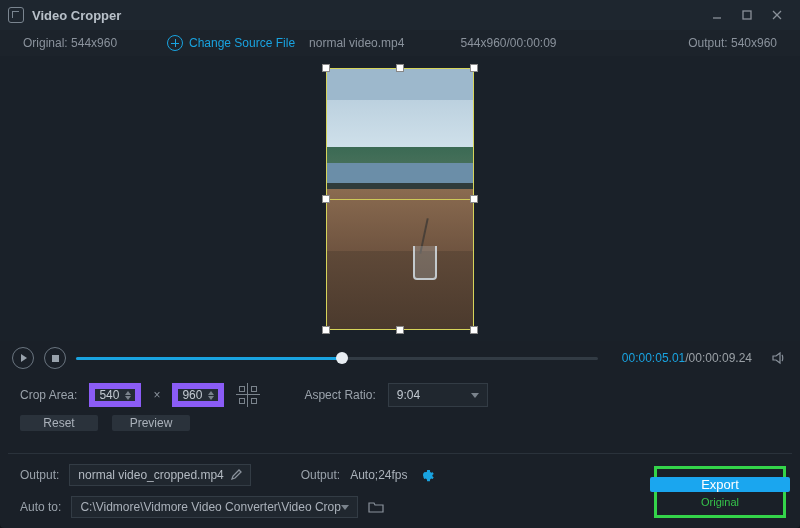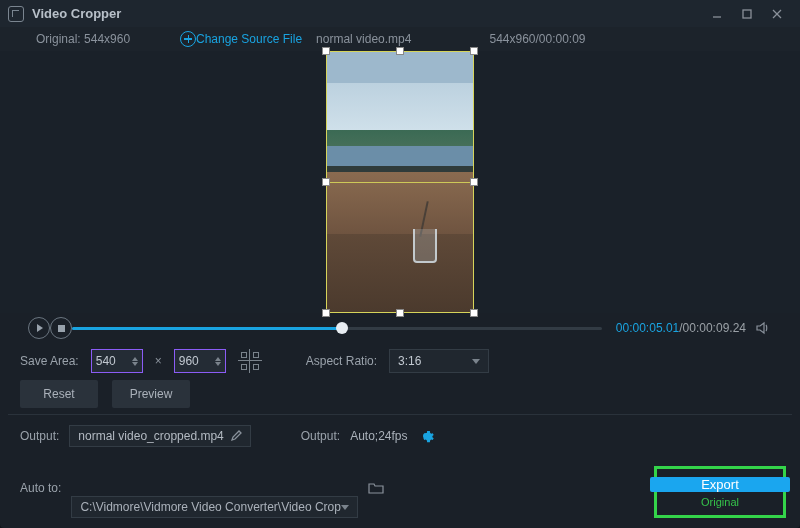--- a/index.html
+++ b/index.html
@@ -9,30 +9,30 @@
   
   .titlebar { height: 30px; display: flex; align-items: center; padding: 0 8px; background: #1e262f; }
   .titlebar .app-icon { width: 16px; height: 16px; border: 1.5px solid #7a8590; border-radius: 3px; margin-right: 8px; position: relative; }
   .titlebar .app-icon::after { content:""; position:absolute; left:3px; top:3px; width:6px; height:6px; border-left:1.5px solid #7a8590; border-top:1.5px solid #7a8590; }
   .titlebar .title { color: #b8c0c9; font-size: 13px; flex: 0 0 auto; font-weight: bold; }
   .titlebar .spacer { flex: 1; }
   .titlebar .winbtn { width: 30px; height: 20px; display:flex; align-items:center; justify-content:center; color:#8a9099; }
   .titlebar .winbtn svg { width:12px; height:12px; stroke:#8a9099; stroke-width:1.3; fill:none; }
 
   
-  .infobar { height: 26px; display:flex; align-items:center; padding: 0 36px; gap: 14px; background:#1c232b; font-size: 12px; color:#8a929c; }
+  .infobar { height: 26px; display:flex; align-items:center; padding: 0 23px; gap: 14px; background:#1c232b; font-size: 12px; color:#8a929c; }
   .infobar .orig { flex: 0 0 130px; }
-  .changefile { display:flex; align-items:center; color:#19a3e0; cursor:pointer; }
+  .changefile { display:flex; align-items:center; color:#19a3e0; gap:6px; cursor:pointer; }
   .plus-icon { width:16px; height:16px; border:1.5px solid #19a3e0; border-radius:50%; position:relative; }
   .plus-icon::before, .plus-icon::after { content:""; position:absolute; background:#19a3e0; }
   .plus-icon::before { left:3px; right:3px; top:6.5px; height:1.5px; }
   .plus-icon::after { top:3px; bottom:3px; left:6.5px; width:1.5px; }
   .infobar .spacer { flex:1; }
   .infobar .right { text-align:right; flex:0 0 130px; }
-  .infobar .center-group { display:flex; gap:78px; align-items:center; }
+  .infobar .center-group { display:flex; gap:56px; align-items:center; }
 
   
   .preview { flex: 1; display:flex; align-items:center; justify-content:center; position:relative; background:#1a2129; }
   .crop-box { position:relative; width:148px; height:262px; border:1px solid #d6d45a; }
   .thumb { width:100%; height:100%; background: linear-gradient(to bottom,
       #9db8cc 0%, #9db8cc 12%,
       #bcd1df 12%, #cfe0ea 30%,
       #3b6a54 30%, #456f59 36%,
       #6b8ea8 36%, #6b8ea8 44%,
       #2f3b3a 44%, #2f3b3a 46%,
@@ -42,69 +42,69 @@
   .glass { position:absolute; left:56%; top:62%; width:34px; height:50px; }
   .glass .cup { position:absolute; left:4px; bottom:0; width:24px; height:34px; border:2px solid rgba(210,220,225,0.85); border-top:none; border-bottom-left-radius:4px; border-bottom-right-radius:4px; background: rgba(190,205,210,0.25);}
   .glass .straw { position:absolute; left:14px; top:-12px; width:2px; height:36px; background:#4a4038; transform:rotate(12deg);}
   .handle { position:absolute; width:8px; height:8px; background:#fff; border:1px solid #888; }
   .h-tl{top:-5px; left:-5px;} .h-tr{top:-5px; right:-5px;} .h-bl{bottom:-5px; left:-5px;} .h-br{bottom:-5px; right:-5px;}
   .h-t{top:-5px; left:calc(50% - 4px);} .h-b{bottom:-5px; left:calc(50% - 4px);}
   .h-l{left:-5px; top:calc(50% - 4px);} .h-r{right:-5px; top:calc(50% - 4px);}
   .divider { position:absolute; left:0; right:0; top:50%; height:1px; background:rgba(214,212,90,0.9);}
 
   
-  .transport { height: 34px; display:flex; align-items:center; padding:0 28px; gap:0; }
+  .transport { height: 34px; display:flex; align-items:center; padding:0 12px; gap:10px; }
   .iconbtn { width:22px; height:22px; border:1.5px solid #6a7580; border-radius:50%; display:flex; align-items:center; justify-content:center; }
   .iconbtn.play::after { content:""; border-left:6px solid #98a2ac; border-top:4px solid transparent; border-bottom:4px solid transparent; margin-left:2px;}
   .iconbtn.stop::after { content:""; width:7px; height:7px; background:#98a2ac;}
   .slider-track { flex:1; height:3px; background:#323b44; position:relative; border-radius:2px;}
   .slider-fill { position:absolute; left:0; top:0; bottom:0; width:51%; background:#19a3e0; border-radius:2px;}
   .slider-thumb { position:absolute; left:51%; top:-5px; width:12px; height:12px; background:#e8edf2; border-radius:50%; transform:translateX(-50%);}
   .timecode { margin-left:14px; white-space:nowrap; font-size:12px;}
   .timecode .cur { color:#19a3e0;}
   .vol { width:18px; height:18px; margin-left:8px; }
   .vol svg { stroke:#8a929c; fill:none; stroke-width:1.2;}
 
   
   .croprow { height: 40px; display:flex; align-items:center; padding:0 20px; gap:12px; }
   .label { color:#9aa2ab; }
-  .numfield { width:52px; height:24px; background:#242c35; border:1px solid #8b5cf6; display:flex; align-items:center; padding:0 4px; justify-content:space-between;}
+  .numfield { width:52px; height:24px; background:#242c35; border:6px solid #8b5cf6; display:flex; align-items:center; padding:0 4px; justify-content:space-between;}
   .numfield .val { color:#c2c9d1; font-size:12px;}
   .spin { display:flex; flex-direction:column; gap:1px;}
   .spin span { width:0; height:0; border-left:3px solid transparent; border-right:3px solid transparent;}
   .spin .up { border-bottom:4px solid #7a838c;}
   .spin .dn { border-top:4px solid #7a838c;}
   .times { color:#8a929c;}
   .centericon { width:24px; height:24px; position:relative;}
   .centericon::before,.centericon::after{content:"";position:absolute;background:#7a838c;}
   .centericon::before{left:0;right:0;top:11px;height:1px;}
   .centericon::after{top:0;bottom:0;left:11px;width:1px;}
   .centericon .c1,.centericon .c2,.centericon .c3,.centericon .c4{position:absolute;width:6px;height:6px;border:1px solid #7a838c;}
   .c1{top:3px;left:3px;border-right:none;border-bottom:none;}
   .c2{top:3px;right:3px;border-left:none;border-bottom:none;}
   .c3{bottom:3px;left:3px;border-right:none;border-top:none;}
   .c4{bottom:3px;right:3px;border-left:none;border-top:none;}
   .select { min-width:100px; height:24px; background:#20272f; border:1px solid #333c45; display:flex; align-items:center; padding:0 8px; justify-content:space-between; color:#c2c9d1;}
   .caret { width:0;height:0;border-left:4px solid transparent;border-right:4px solid transparent;border-top:5px solid #7a838c;}
 
   
   .btnrow { height:36px; padding:0 20px; display:flex; gap:14px; align-items:flex-start;}
-  .btn { height:28px; min-width:78px; background:#2a323b; color:#aab1ba; display:flex; align-items:center; justify-content:center; font-size:12px; border-radius:2px; }
+  .btn { height:16px; min-width:78px; background:#2a323b; color:#aab1ba; display:flex; align-items:center; justify-content:center; font-size:12px; border-radius:2px; }
 
   .sep { height:1px; background:#2a323b; margin: 2px 8px 6px;}
 
   
   .bottom { padding: 4px 20px 10px; display:flex; flex-direction:column; gap:10px; position:relative;}
   .outrow, .saverow { display:flex; align-items:center; gap:10px;}
   .filefield { height:22px; background:#20272f; border:1px solid #333c45; display:flex; align-items:center; padding:0 8px; color:#b3bac2; gap:6px;}
   .pencil { width:12px; height:12px;}
   .pencil svg { stroke:#8a929c; fill:none; stroke-width:1.3;}
   .gear { width:16px; height:16px; }
   .gear svg { fill:#19a3e0;}
-  .pathfield { height:22px; min-width:280px; background:#20272f; border:1px solid #333c45; display:flex; align-items:center; padding:0 8px; color:#aab1ba; justify-content:space-between;margin-top:39px;}
+  .pathfield { height:22px; min-width:280px; background:#20272f; border:1px solid #333c45; display:flex; align-items:center; padding:0 8px; color:#aab1ba; justify-content:space-between;}
   .folder { width:16px; height:14px;}
   .folder svg { stroke:#8a929c; fill:none; stroke-width:1.2;}
 
   .exportwrap { position:absolute; right:14px; bottom:10px; width:132px; height:52px; border:3px solid #34d44a; border-radius:0; display:flex; flex-direction:column; align-items:center; justify-content:center; gap:4px; padding:12px;}
   .exportbtn { width:140px; height:28px; background:#1aa6ef; color:#fff; display:flex; align-items:center; justify-content:center; font-size:13px; border-radius:2px;}
   .status { color:#35c24a; font-size:11px;}
 </style>
 </head>
 <body>
 
@@ -140,20 +140,25 @@
     </div>
     <div class="changefile">
       <span class="plus-icon"></span>
       <span>Change Source File</span>
     </div>
     <div class="center-group">
       <span>normal video.mp4</span>
       <span>544x960/00:00:09</span>
     </div>
     <span class="spacer"></span>
+    <div class="right">
+      <span>Output:</span>
+      <span> </span>
+      <span>540x960</span>
+    </div>
   </div>
 
   <div class="preview">
     <div class="crop-box">
       <div class="thumb">
         <div class="glass">
           <div class="straw"></div>
             <div class="cup"></div>
         </div>
       </div>
@@ -181,21 +186,21 @@
     </div>
     <span class="vol">
       <svg viewBox="0 0 18 18">
           <path d="M3 7v4h3l4 3V4L6 7H3z"></path>
           <path d="M12 6c1 1 1 5 0 6"></path>
         </svg>
     </span>
   </div>
 
   <div class="croprow">
-    <span class="label">Save Area:</span>
+    <span class="label">Crop Area:</span>
     <div class="numfield">
       <span class="val">540</span>
       <span class="spin">
           <span class="up"></span>
           <span class="dn"></span>
         </span>
     </div>
     <span class="times">×</span>
     <div class="numfield">
       <span class="val">960</span>
@@ -206,21 +211,21 @@
     </div>
     <span class="centericon">
       <span class="c1"></span>
         <span class="c2"></span>
         <span class="c3"></span>
         <span class="c4"></span>
     </span>
     <span style="width:20px"></span>
     <span class="label">Aspect Ratio:</span>
     <div class="select">
-      <span>3:16</span>
+      <span>9:04</span>
       <span class="caret"></span>
     </div>
   </div>
 
   <div class="btnrow">
     <div class="btn">
         <span>Reset</span>
       </div>
     <div class="btn">
         <span>Preview</span>

